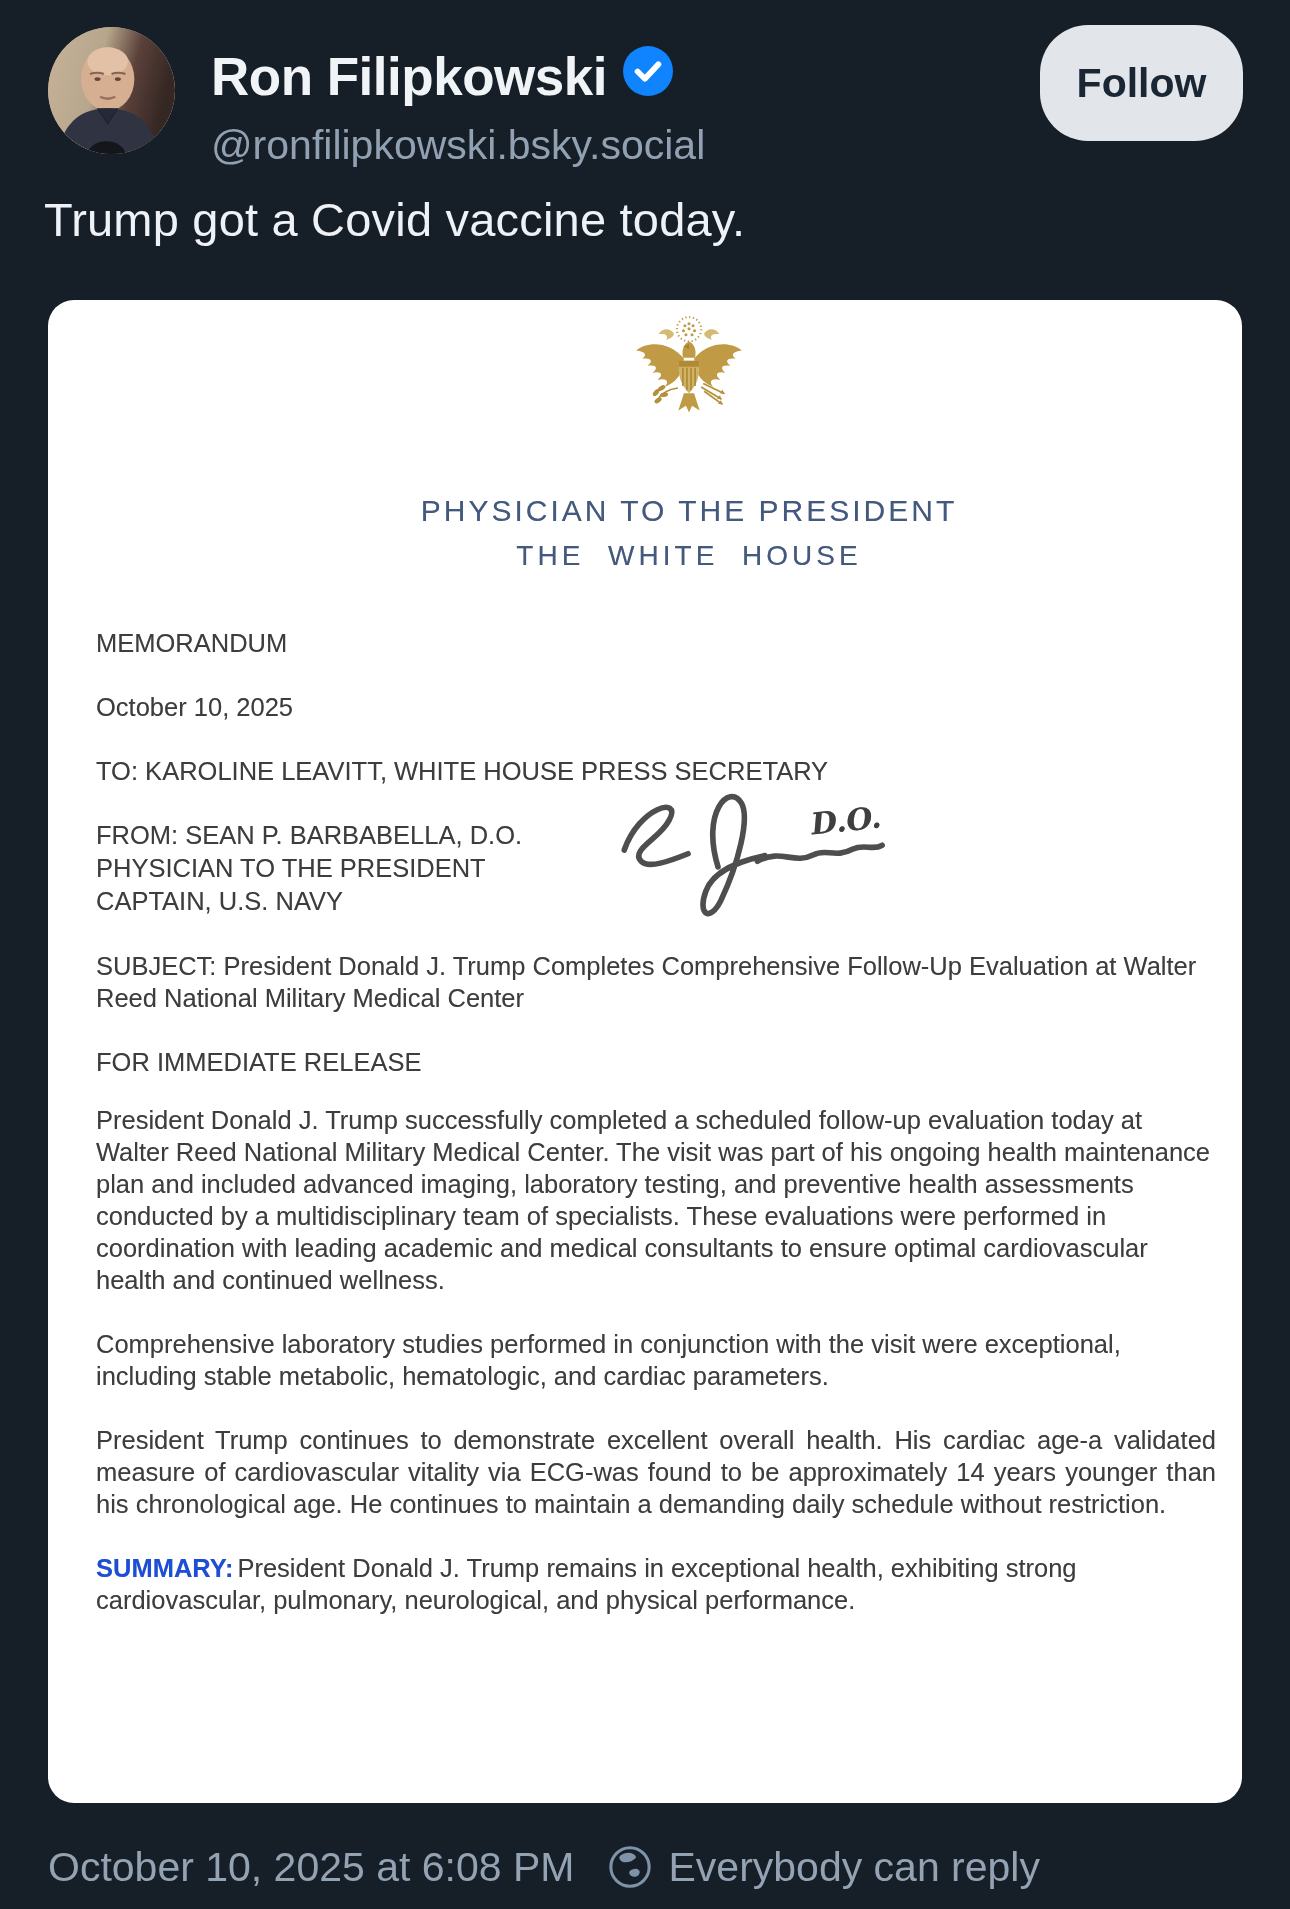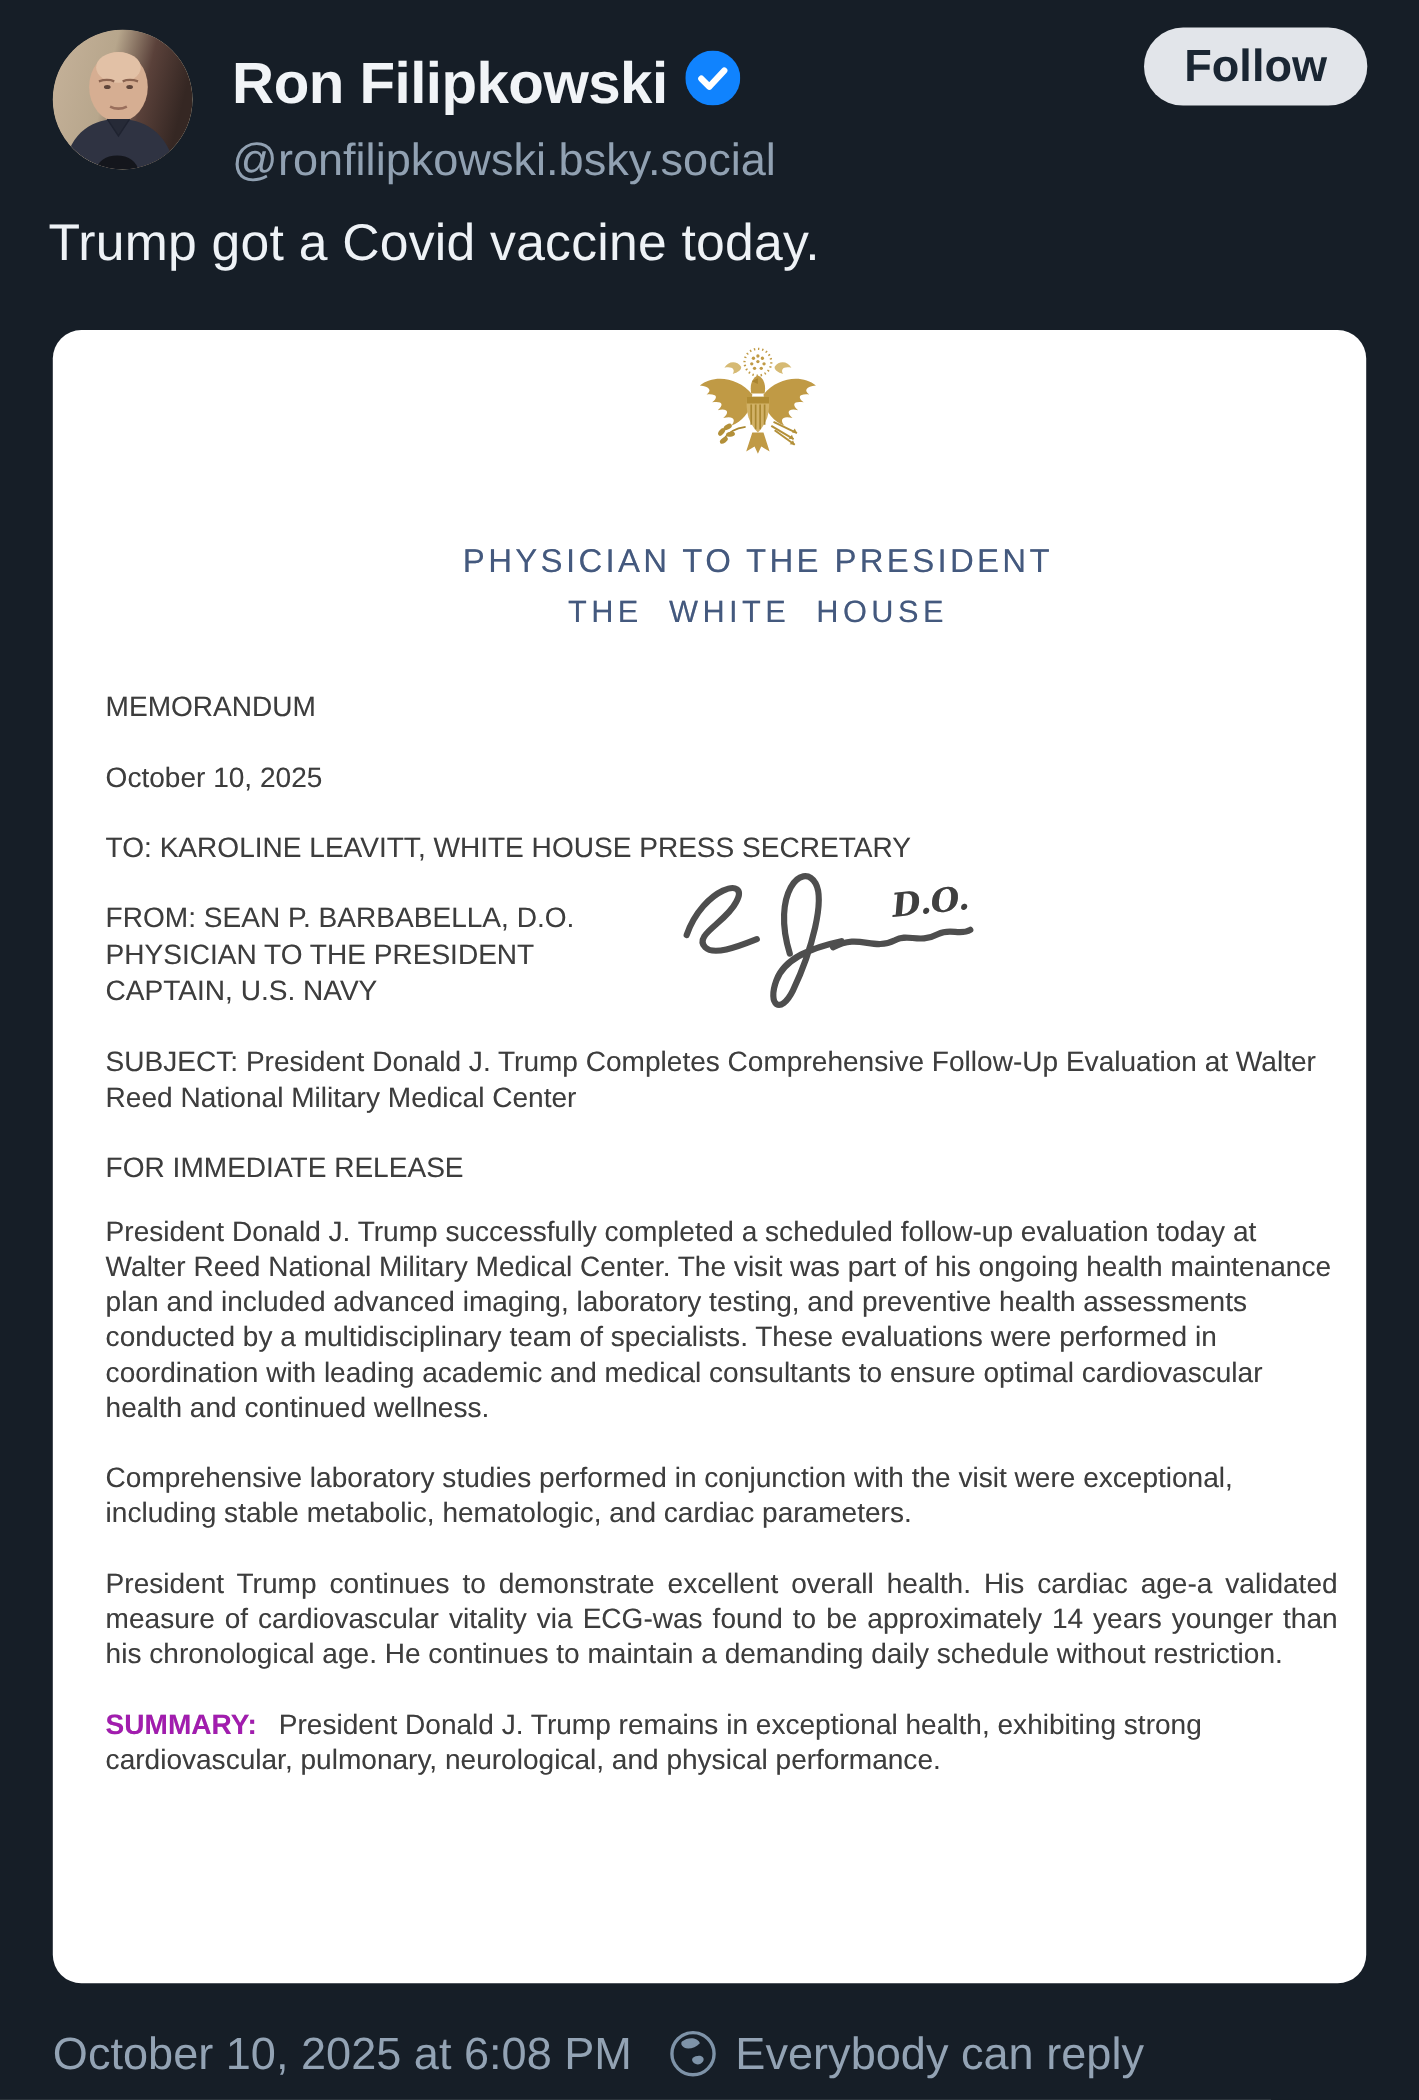--- a/index.html
+++ b/index.html
@@ -26,21 +26,21 @@
     line-height:62px; white-space:nowrap;margin-top:16px;
   }
   .badge { width:50px; height:50px; flex:0 0 auto; margin-top:4px; }
   .handle {
     margin-top:14px; font-size:41px; color:#91a1b2; line-height:46px;
     cursor:pointer; white-space:nowrap;
   }
 
   .follow-btn {
     position:absolute; left:1040px; top:25px;
-    width:203px; height:71px; border:none; border-radius:48px;
+    width:203px; height:116px; border:none; border-radius:48px;
     background:#e2e5ea; color:#1a2633;
     font-family:"Liberation Sans", sans-serif;
     font-size:41px; font-weight:600;
     display:flex; align-items:center; justify-content:center;
     cursor:pointer;
   }
 
   
   .post-text {
     position:absolute; left:44px; top:190px;
@@ -71,21 +71,21 @@
     margin-top:12px; text-align:center; transform:translateX(33px);
     font-size:28px; line-height:30px; letter-spacing:4px; word-spacing:12px;
     color:#44597e; text-shadow:0 0 0.6px rgba(68,89,126,0.5);
   }
   .memo-label { margin-top:56px; }
   .memo-block { margin-top:32px; }
   .p-first { margin-top:26px; }
   .from-block { position:relative; }
   .from-block div { line-height:33px; }
   .justified { text-align:justify; }
-  .summary-label { font-weight:700; color:#a21caf; margin-right:20px; }
+  .summary-label { font-weight:700; color:#1d4ed8; margin-right:4px; }
 
   .signature-svg {
     position:absolute; left:502px; top:-44px;
     width:300px; height:150px; pointer-events:none;
   }
   .sig-do {
     position:absolute; left:715px; top:-14px;
     font-family:"DejaVu Serif", serif;
     font-style:italic; font-weight:700; font-size:30px; color:#3f3f3f;
     transform:rotate(-6deg);

